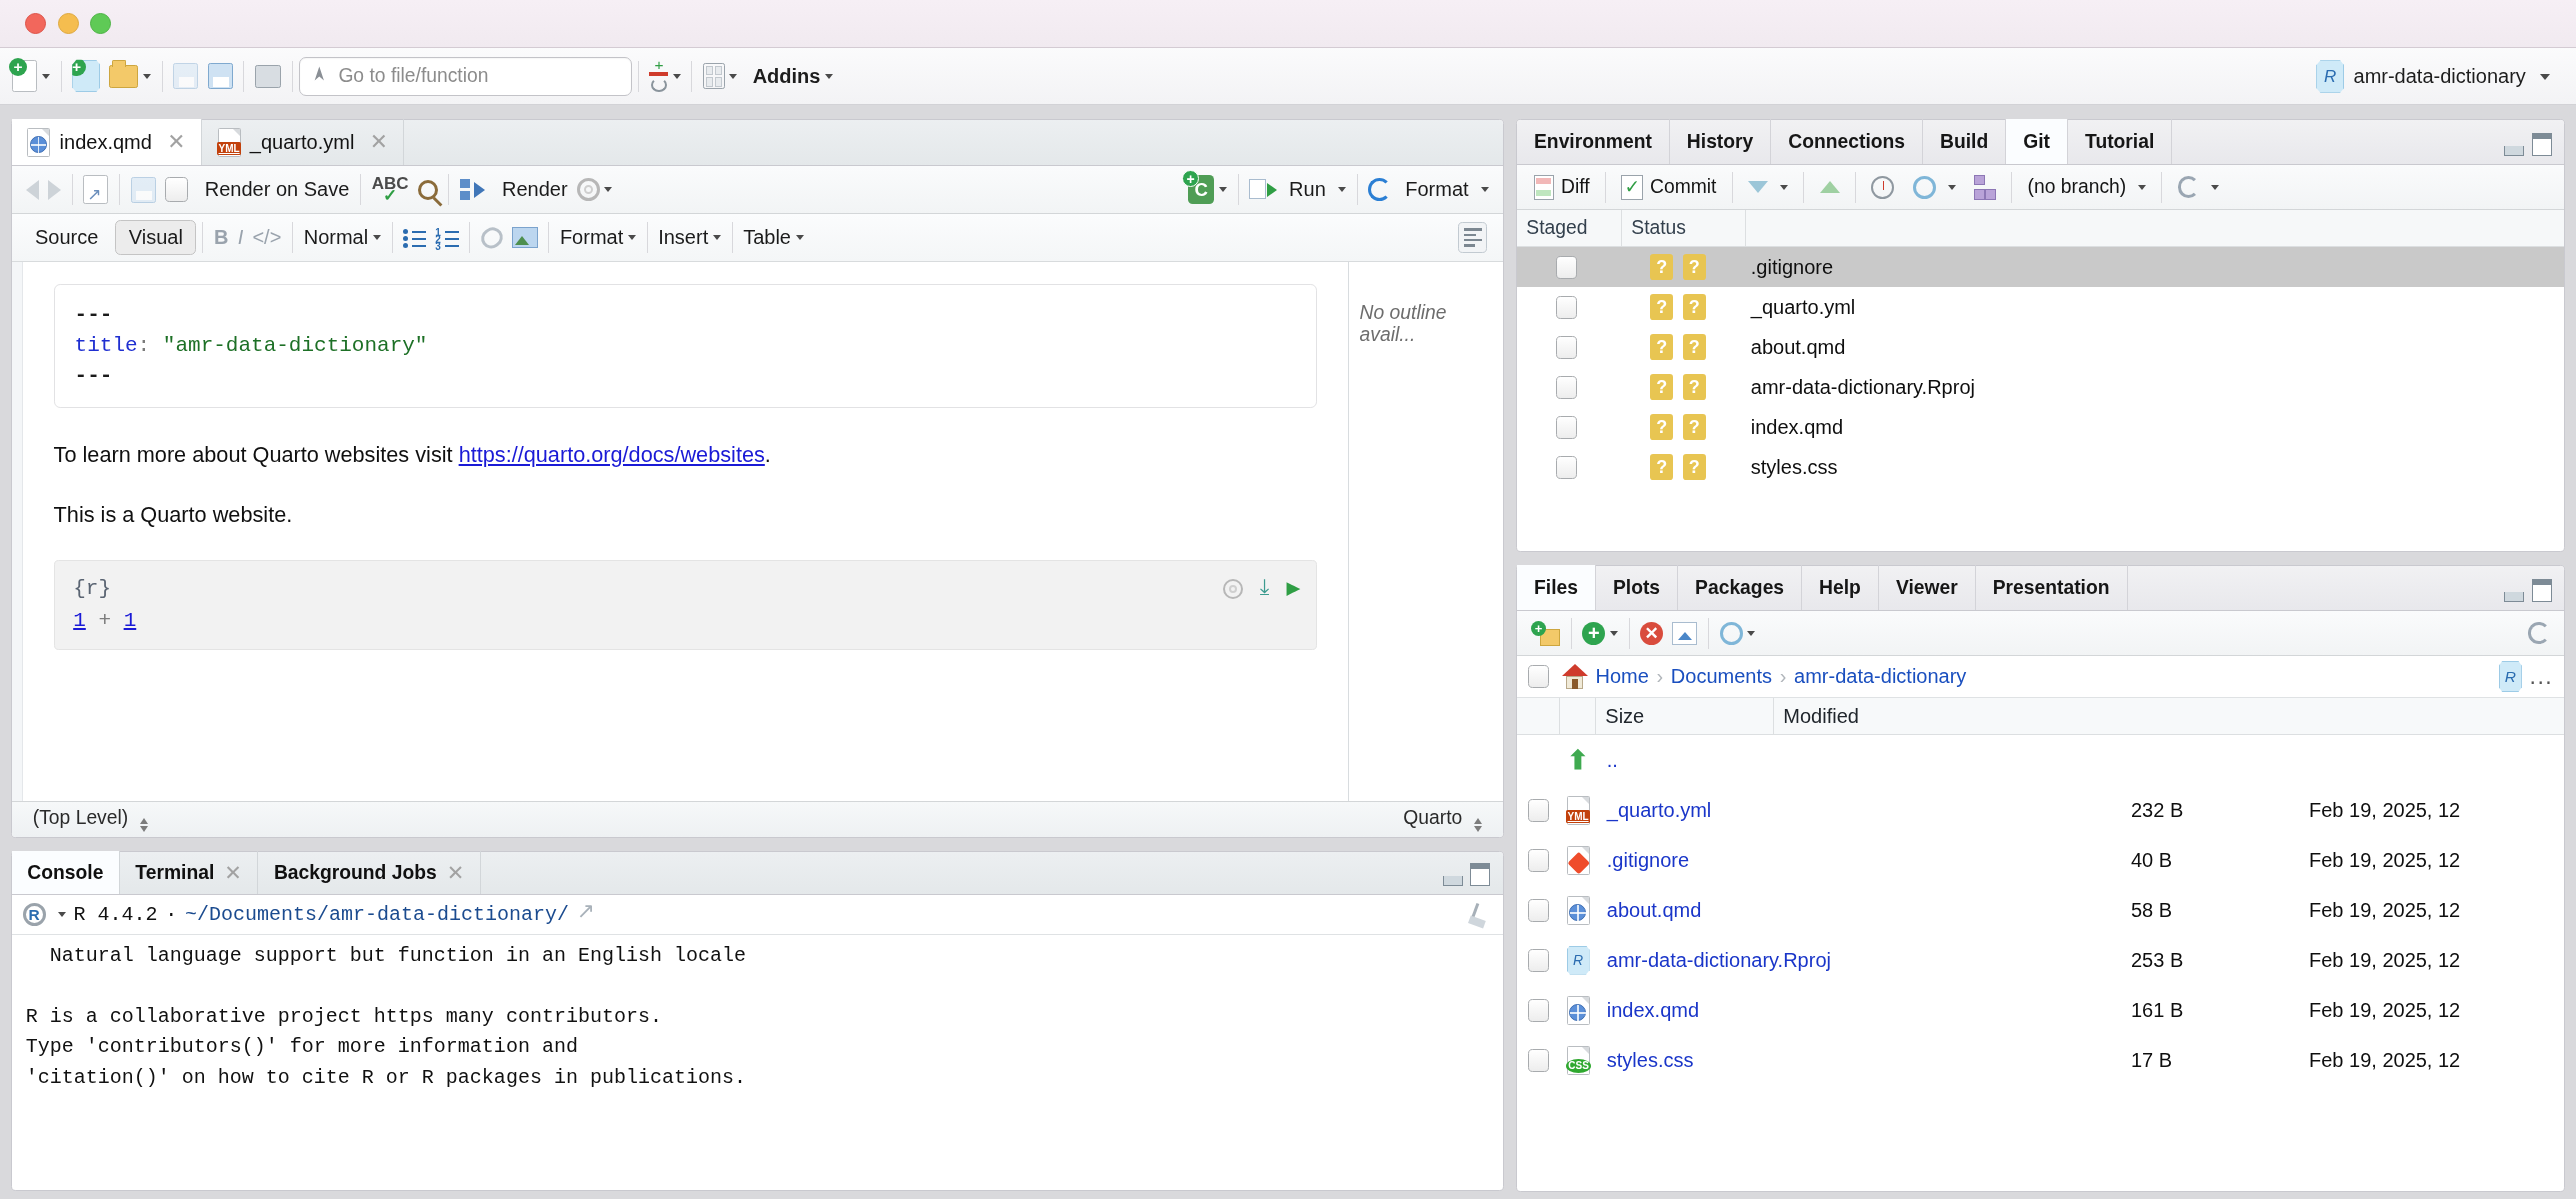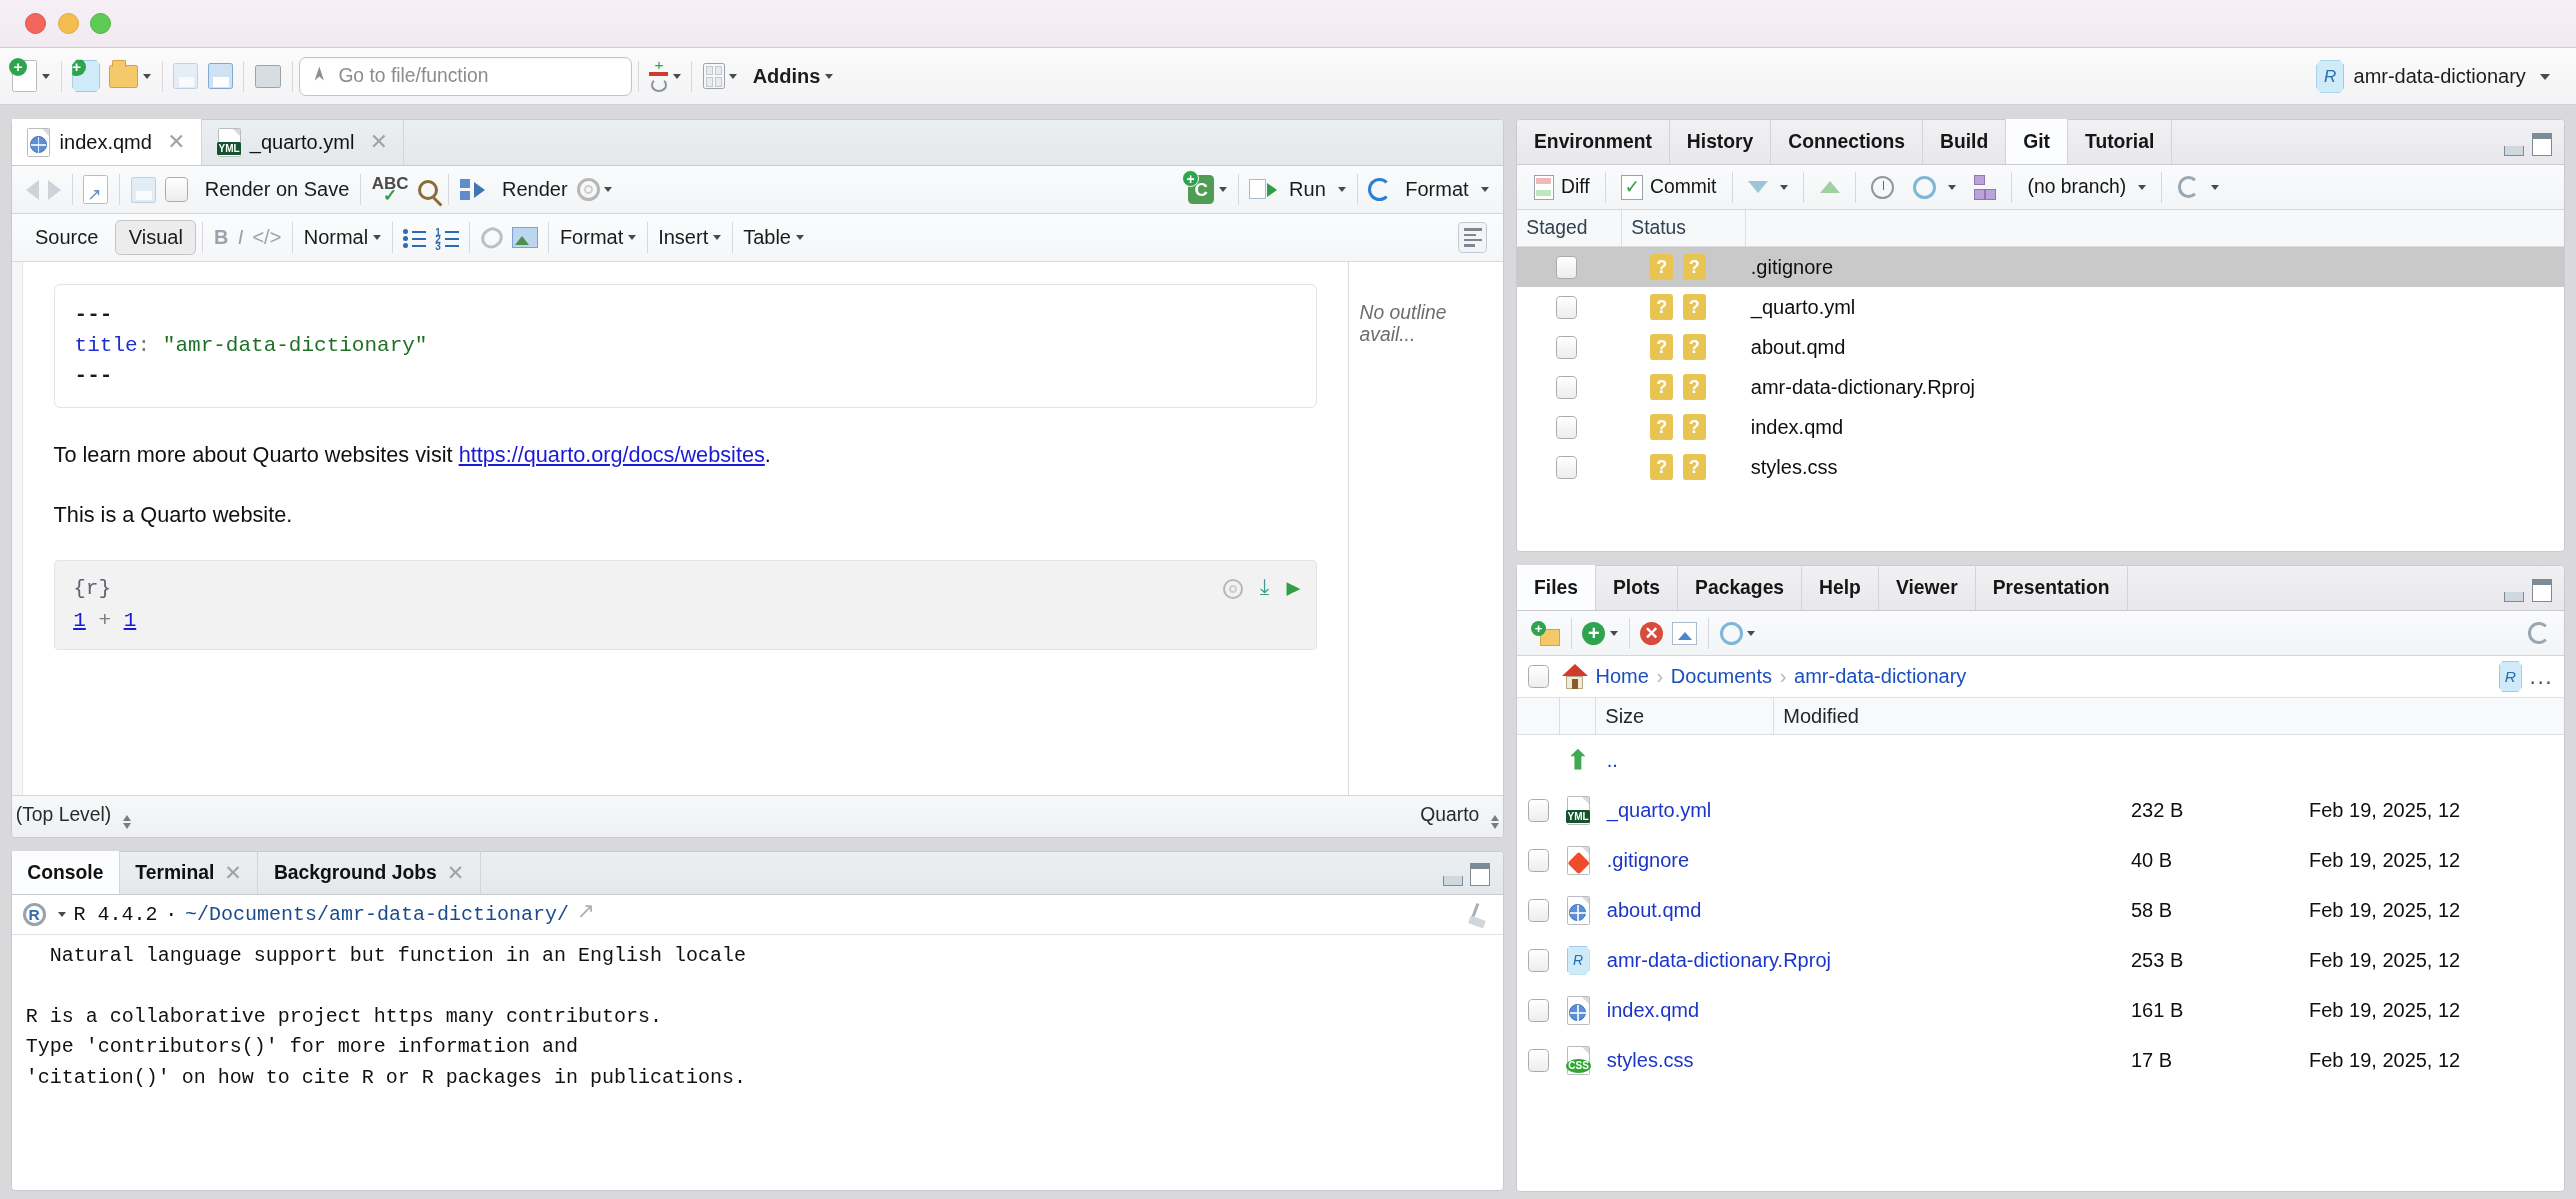--- a/index.html
+++ b/index.html
@@ -125,24 +125,24 @@
   .para a { color: #1a1ad6; text-decoration: underline; }
 
   .chunk { background: #f2f2f2; border: 0.8px solid #e4e4e4; border-radius: 4.6px;
            padding: 12.4px 18.6px; position: relative; font-family: "Liberation Mono", monospace;
            font-size: 21px; line-height: 1.5; }
   .chunk .brace { color: #5a6472; }
   .chunk .num { color: #1a1ad6; text-decoration: underline; }
   .chunk .op { color: #7d7d7d; }
   .chunk-tools { position: absolute; right: 15.5px; top: 10.8px; display: flex; align-items: center; gap: 17px; }
 
-  #editor-status { position: absolute; left: 0; right: 0; bottom: 0; height: 42px;
+  #editor-status { position: absolute; left: 0; right: 0; bottom: 0; height: 36px;
                    background: linear-gradient(#f6f8f9,#eef1f3); border-top: 0.8px solid #d3d6d8;
                    display: flex; align-items: center; justify-content: space-between;
-                   padding: 0 4px; border-radius: 0 0 3.9px 3.9px; }
+                   padding: 0 21px; border-radius: 0 0 3.9px 3.9px; }
   .status-text { font-size: 19.3px; color: #2a2a2a; }
   .stepper { display: inline-flex; flex-direction: column; gap: 2.3px; margin-left: 6.2px; }
   .stepper i { width: 0; height: 0; border-left: 4.6px solid transparent; border-right: 4.6px solid transparent; }
   .stepper i.u { border-bottom: 6.2px solid #7c7c7c; }
   .stepper i.d { border-top: 6.2px solid #7c7c7c; }
 
   
   #console { left: 10.8px; top: 851px; width: 1493px; height: 340px; }
   #console-head { height: 43px; display: flex; align-items: flex-end;
                   background: linear-gradient(#eceff1,#e4e8ea); border-bottom: 0.8px solid #c9c9cf;
@@ -196,21 +196,21 @@
   .sort-arrow { width: 0; height: 0; border-left: 7px solid transparent; border-right: 7px solid transparent;
                 border-bottom: 8.5px solid #7a7a7a; margin-right: 7.7px; }
 
   
   .ficon { position: relative; width: 23px; height: 29px; background: #fff;
            border: 0.8px solid #b9bdc1; border-radius: 1.5px; flex: 0 0 auto; }
   .ficon::after { content:''; position:absolute; right:0; top:0; border-left: 7px solid transparent;
                   border-top: 7px solid #d7dadd; }
   .ficon .tag { position: absolute; left: -1.5px; bottom: 0.8px; font-size: 10px; font-weight: bold;
                 color: #fff; padding: 0.8px 1.5px; border-radius: 1.5px; line-height: 1.1; }
-  .tag.yml { background: #14532d; }
+  .tag.yml { background: #c2410c; text-decoration: underline; }
   .tag.css { background: #2fa82f; border-radius: 50%; padding: 1.5px 2.3px; }
   .qglobe { position: absolute; left: 1.5px; bottom: 2.3px; width: 17px; height: 17px; border-radius: 50%;
             background: #5b8fd8; border: 0.8px solid #3f6fb4; }
   .qglobe::before { content:''; position:absolute; left:7px; top:0; width:1.5px; height:15.5px; background:#fff; opacity:.8;}
   .qglobe::after { content:''; position:absolute; top:7px; left:0; width:15.5px; height:1.5px; background:#fff; opacity:.8;}
   .gitdiamond { position: absolute; left: 3.1px; bottom: 3.1px; width: 15.5px; height: 15.5px;
                 background: #ef4c2b; transform: rotate(45deg); border-radius: 2.3px; }
   .rproj-ico { width: 23px; height: 31px; background: #cfeaf8; border: 0.8px solid #9dcbe6;
                clip-path: polygon(15% 0,85% 0,100% 15%,100% 85%,85% 100%,15% 100%,0 85%,0 15%);
                display: flex; align-items: center; justify-content: center;

